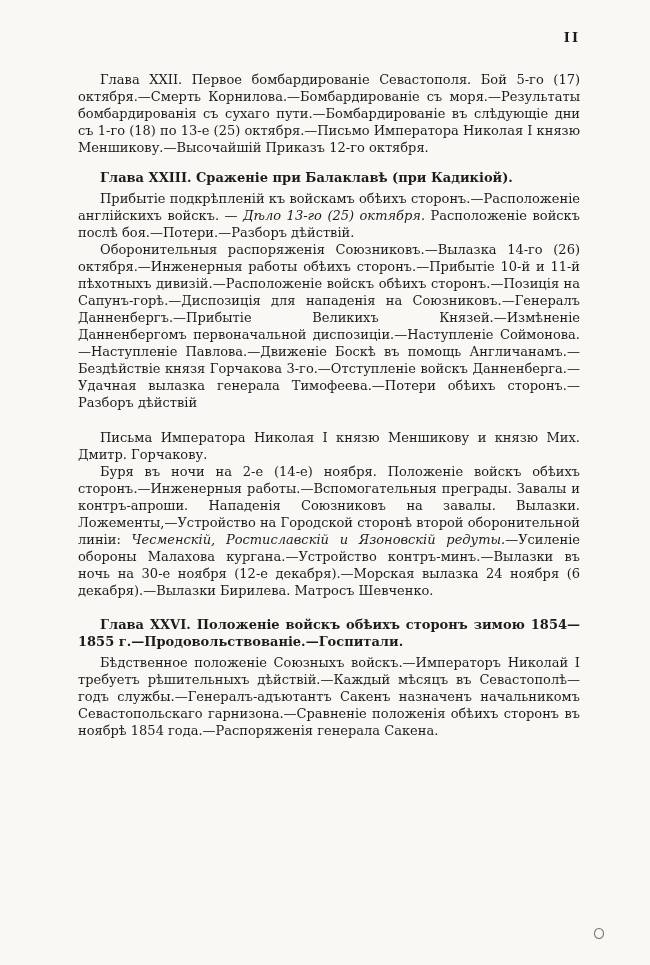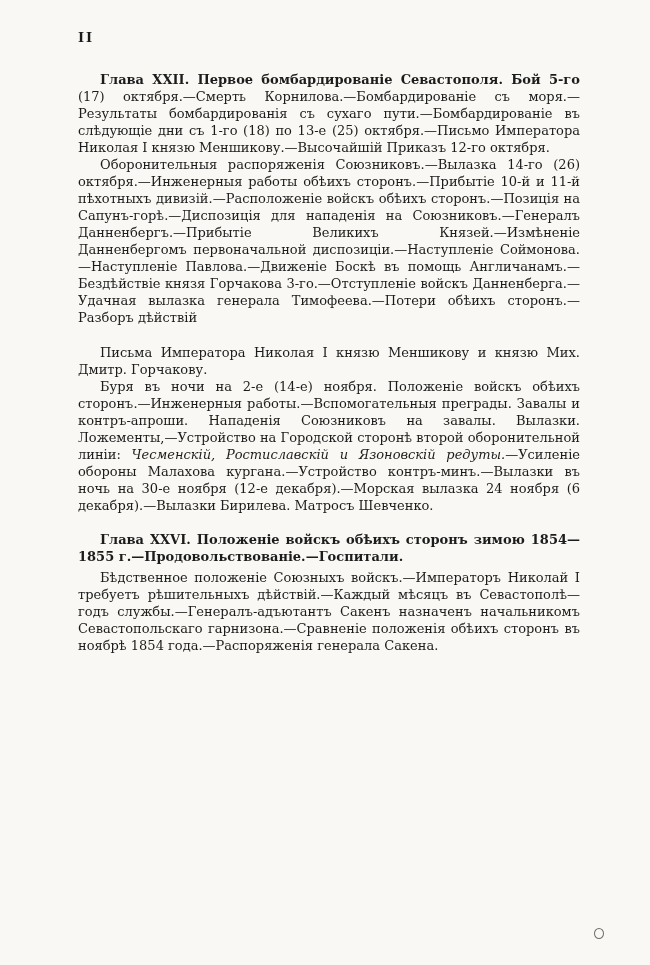--- a/index.html
+++ b/index.html
@@ -12,34 +12,34 @@
     width: 650px;
     height: 965px;
     box-sizing: border-box;
     background: #f9f8f4;
     color: #1c1c1c;
     font-family: "DejaVu Serif", serif;
     padding: 30px 70px 0 78px;
     overflow: hidden;
   }
   .pagenum {
-    text-align: left;
+    text-align: right;
     font-weight: 700;
     font-size: 13px;
     letter-spacing: 2px;
     margin: 0 0 26px 0;
   }
   p.entry {
     margin: 0;
     font-size: 13px;
     line-height: 17px;
     text-align: justify;
     text-indent: 22px;
   }
-  .bold { font-weight: 700; }
+  .bold { font-weight: 400; }
   .it   { font-style: italic; }
   p.heading {
     font-weight: 700;
     margin-top: 13px;
     margin-bottom: 4px;
   }
   p.heading-lg { margin-top: 17px; }
   p.letters { margin-top: 18px; }
   p.sub { margin-top: 2px; }
   .scan-mark {
@@ -55,20 +55,22 @@
 </style>
 </head>
 <body>
 
 <div class="page">
 
   <div class="pagenum">II</div>
 
   <p class="entry"><span class="bold">Глава XXII. Первое бомбардированіе Севастополя. Бой 5-го</span><span> (17) октября.—Смерть Корнилова.—Бомбардированіе съ моря.—Результаты бомбардированія съ сухаго пути.—Бомбардированіе въ слѣдующіе дни съ 1-го (18) по 13-е (25) октября.—Письмо Императора Николая I князю Меншикову.—Высочайшій Приказъ 12-го октября.</span></p>
 
+  <p class="entry heading">Глава XXIII. Сраженіе при Балаклавѣ (при Кадикіой).</p>
+  <p class="entry"><span>Прибытіе подкрѣпленій къ войскамъ обѣихъ сторонъ.—Расположеніе англійскихъ войскъ. — </span><span class="it">Дѣло 13-го (25) октября.</span><span> Расположеніе войскъ послѣ боя.—Потери.—Разборъ дѣйствій.</span></p>
 
   <p class="entry">Оборонительныя распоряженія Союзниковъ.—Вылазка 14-го (26) октября.—Инженерныя работы обѣихъ сторонъ.—Прибытіе 10-й и 11-й пѣхотныхъ дивизій.—Расположеніе войскъ обѣихъ сторонъ.—Позиція на Сапунъ-горѣ.—Диспозиція для нападенія на Союзниковъ.—Генералъ Данненбергъ.—Прибытіе Великихъ Князей.—Измѣненіе Данненбергомъ первоначальной диспозиціи.—Наступленіе Соймонова.—Наступленіе Павлова.—Движеніе Боскѣ въ помощь Англичанамъ.—Бездѣйствіе князя Горчакова 3-го.—Отступленіе войскъ Данненберга.—Удачная вылазка генерала Тимофеева.—Потери обѣихъ сторонъ.—Разборъ дѣйствій</p>
   <p class="entry letters">Письма Императора Николая I князю Меншикову и князю Мих. Дмитр. Горчакову.</p>
 
   <p class="entry"><span>Буря въ ночи на 2-е (14-е) ноября. Положеніе войскъ обѣихъ сторонъ.—Инженерныя работы.—Вспомогательныя преграды. Завалы и контръ-апроши. Нападенія Союзниковъ на завалы. Вылазки. Ложементы,—Устройство на Городской сторонѣ второй оборонительной линіи: </span><span class="it">Чесменскій, Ростиславскій и Язоновскій редуты.</span><span>—Усиленіе обороны Малахова кургана.—Устройство контръ-минъ.—Вылазки въ ночь на 30-е ноября (12-е декабря).—Морская вылазка 24 ноября (6 декабря).—Вылазки Бирилева. Матросъ Шевченко.</span></p>
 
   <p class="entry heading heading-lg">Глава XXVI. Положеніе войскъ обѣихъ сторонъ зимою 1854—1855 г.—Продовольствованіе.—Госпитали.</p>
   <p class="entry">Бѣдственное положеніе Союзныхъ войскъ.—Императоръ Николай I требуетъ рѣшительныхъ дѣйствій.—Каждый мѣсяцъ въ Севастополѣ—годъ службы.—Генералъ-адъютантъ Сакенъ назначенъ начальникомъ Севастопольскаго гарнизона.—Сравненіе положенія обѣихъ сторонъ въ ноябрѣ 1854 года.—Распоряженія генерала Сакена.</p>
 
   <div class="scan-mark"></div>

